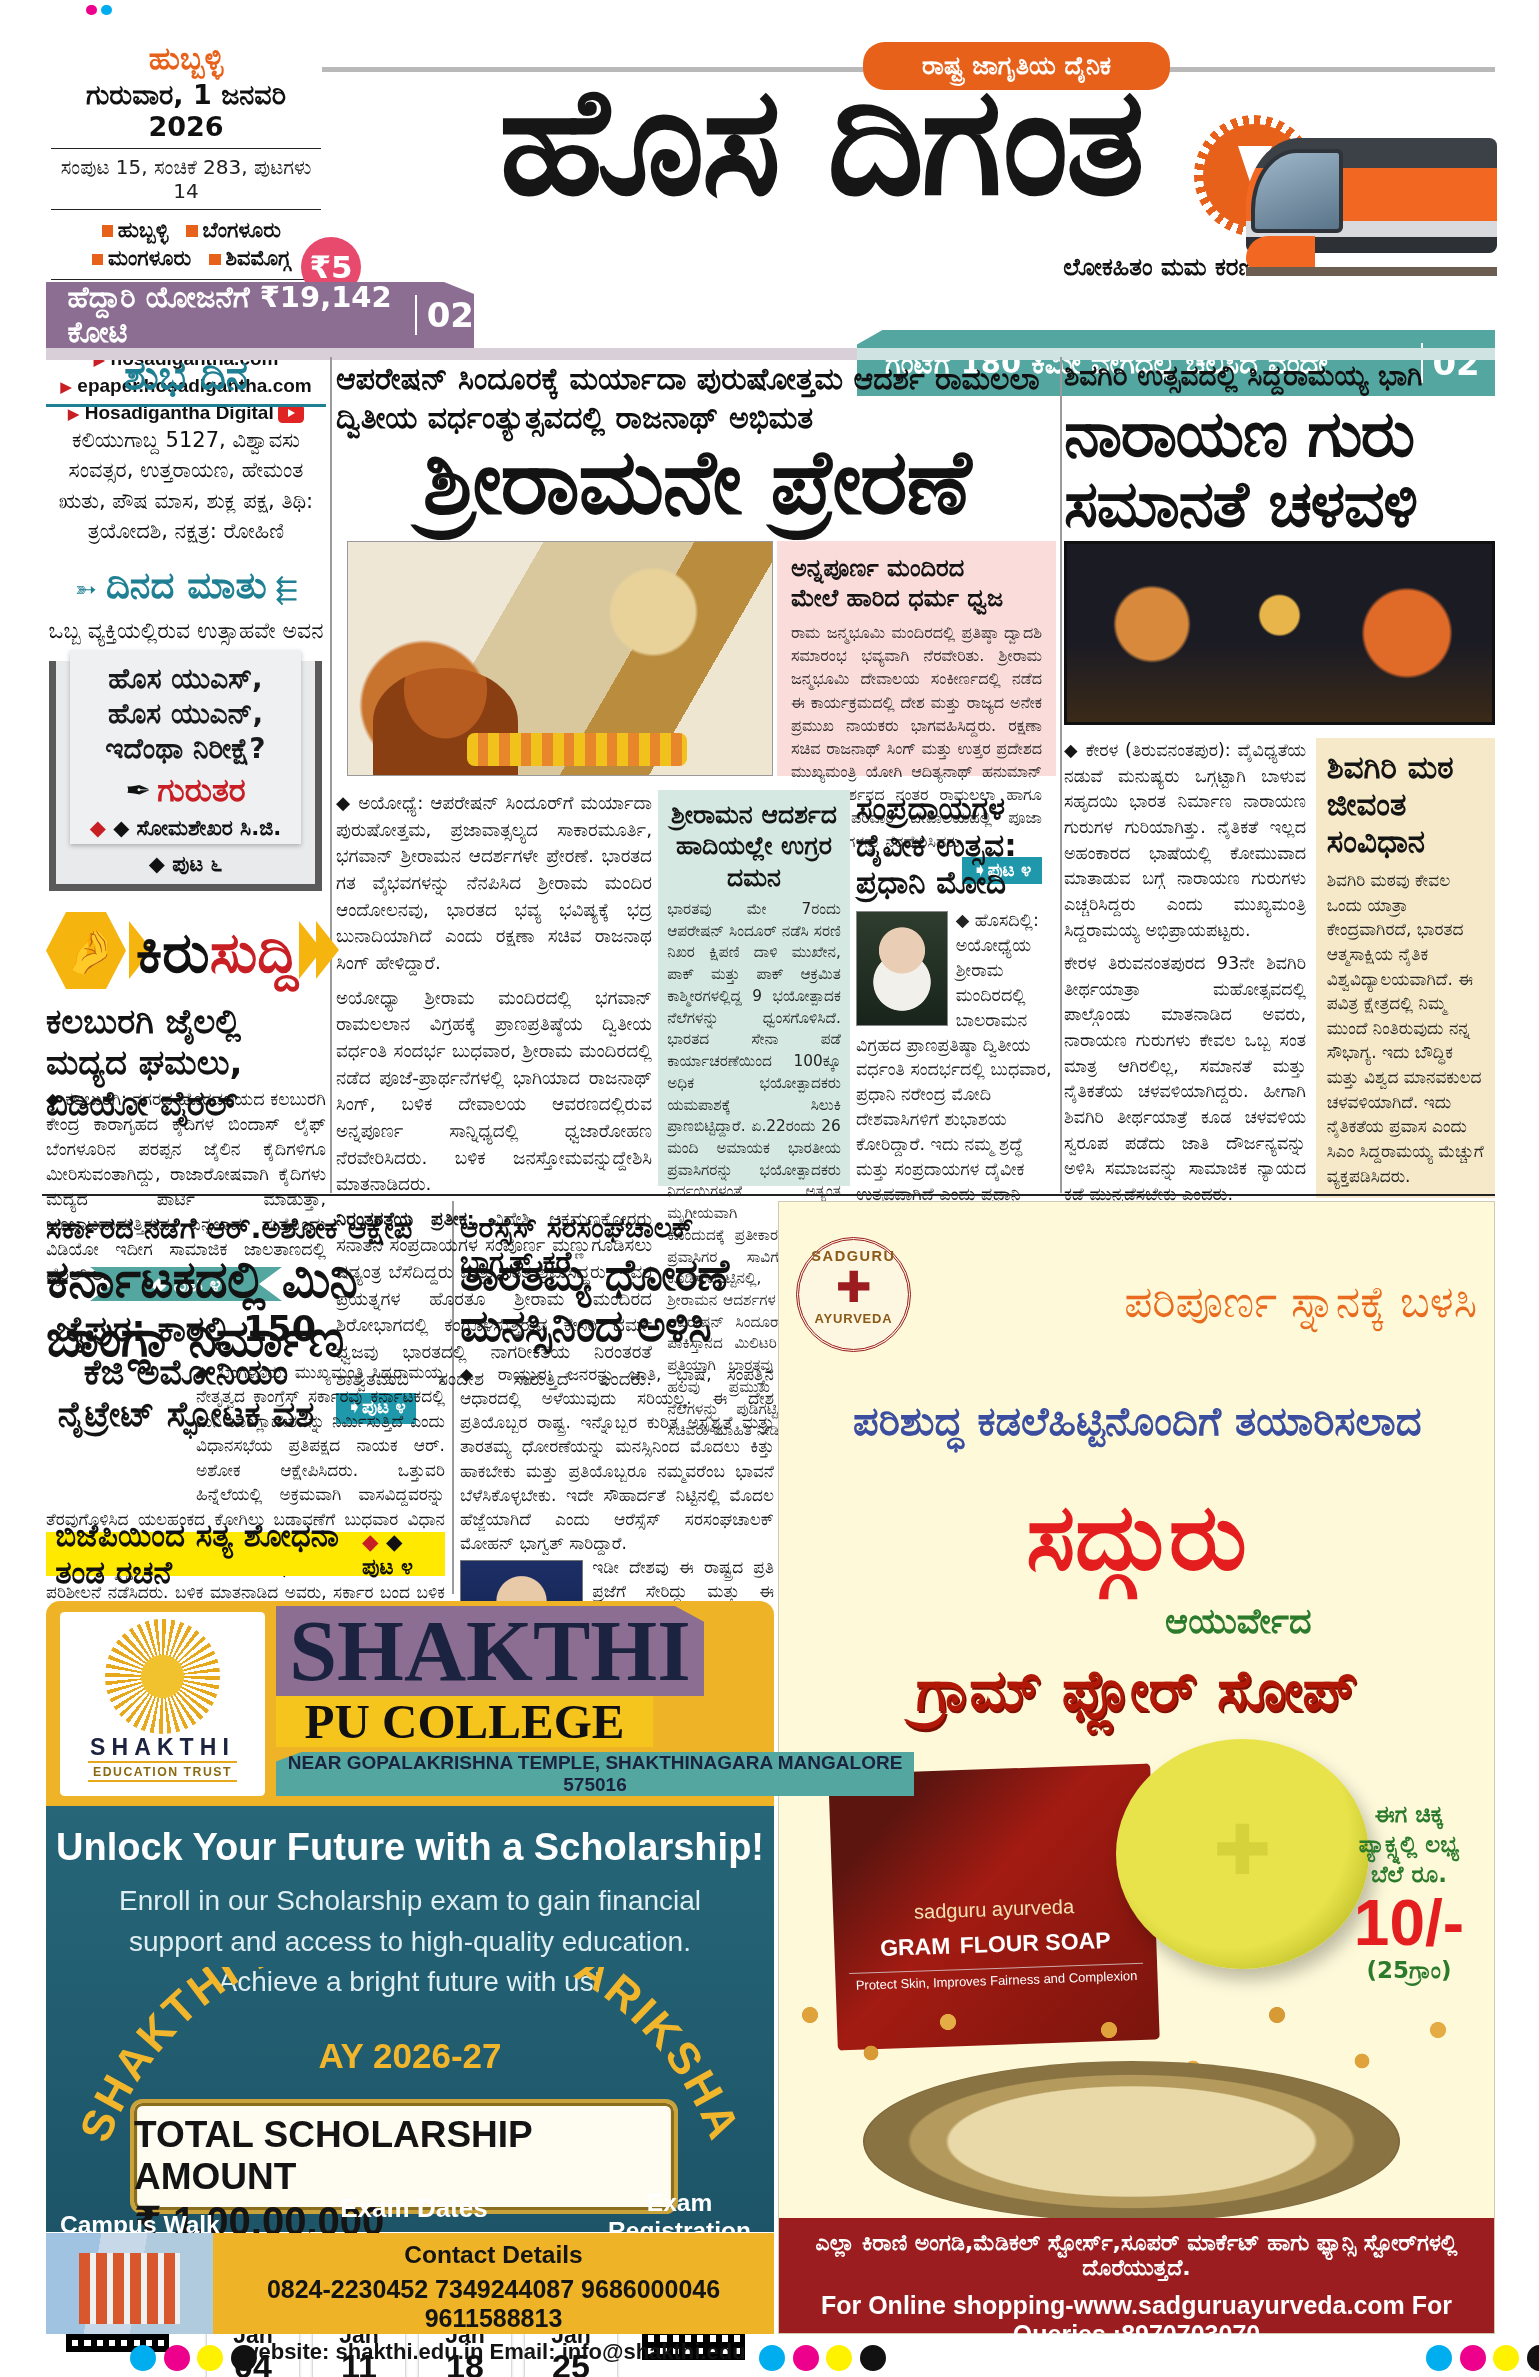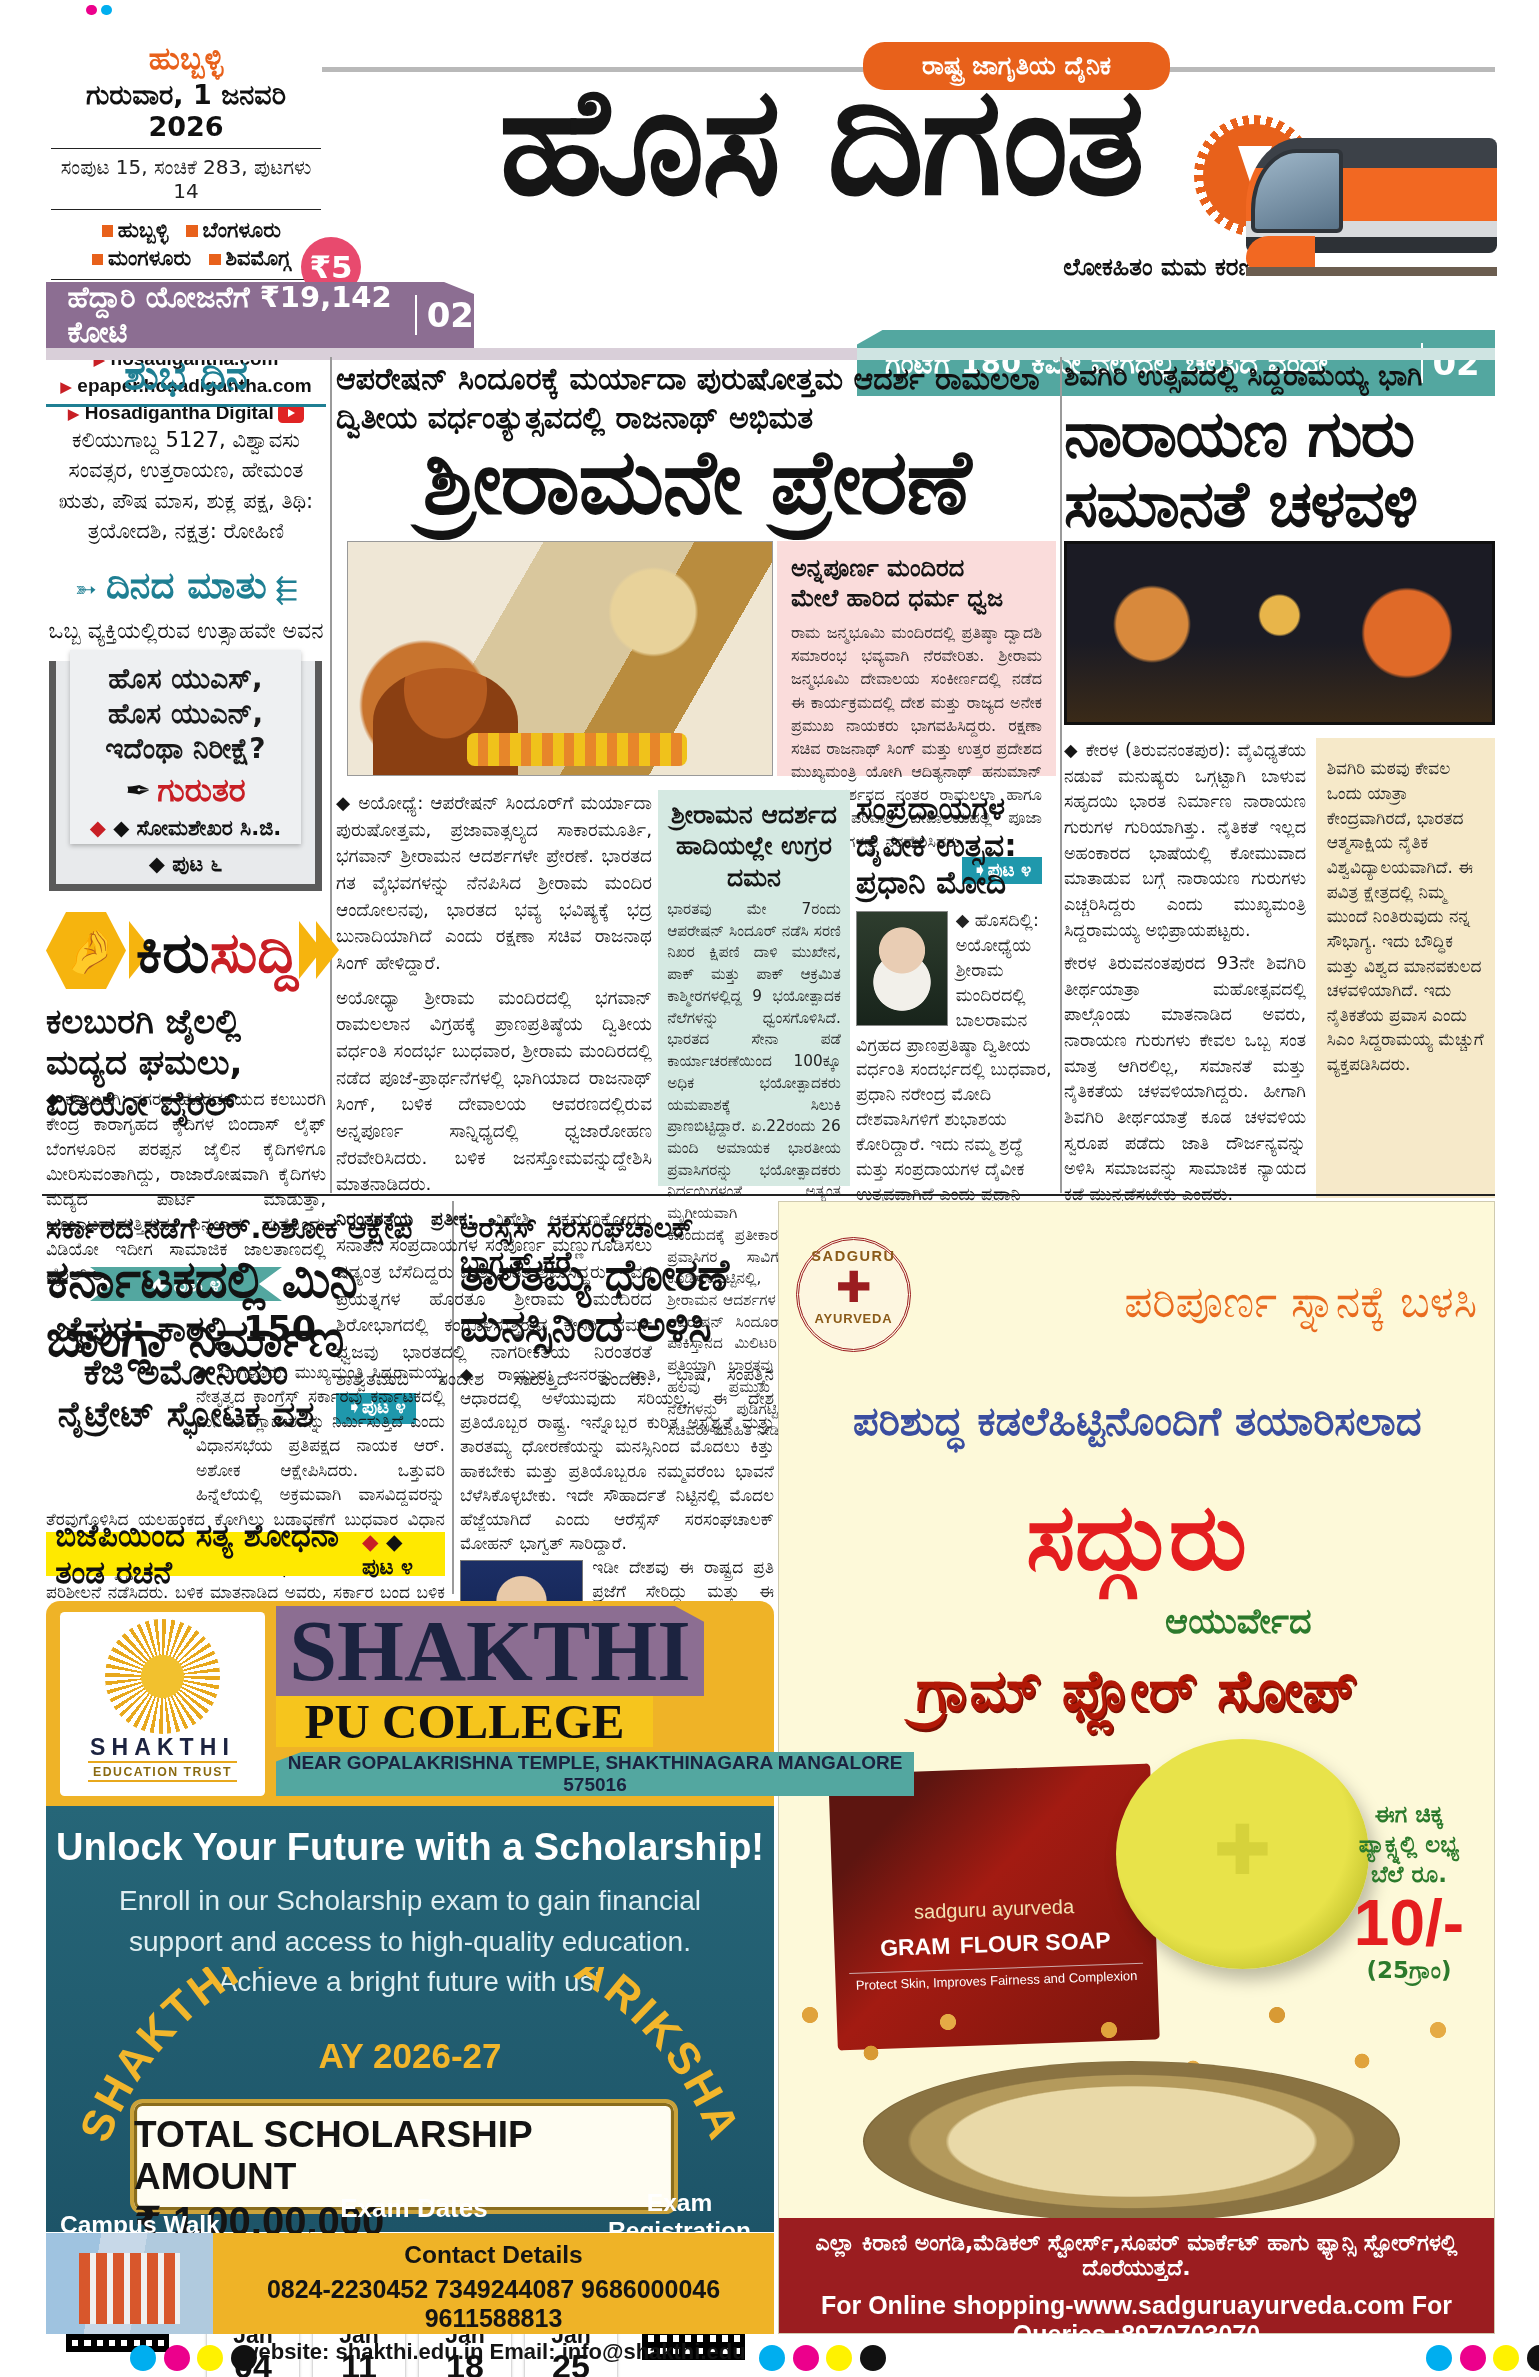--- a/index.html
+++ b/index.html
@@ -393,20 +393,21 @@
   <div class="abs r-head kn">
     <span>ನಾರಾಯಣ ಗುರು</span><br><span>ಸಮಾನತೆ ಚಳವಳಿ</span>
   </div>
   <div class="abs r-photo"></div>
   <div class="abs r-body kn">
     <p>◆ ಕೇರಳ (ತಿರುವನಂತಪುರ): ವೈವಿಧ್ಯತೆಯ ನಡುವೆ ಮನುಷ್ಯರು ಒಗ್ಗಟ್ಟಾಗಿ ಬಾಳುವ ಸಹೃದಯಿ ಭಾರತ ನಿರ್ಮಾಣ ನಾರಾಯಣ ಗುರುಗಳ ಗುರಿಯಾಗಿತ್ತು. ನೈತಿಕತೆ ಇಲ್ಲದ ಅಹಂಕಾರದ ಭಾಷೆಯಲ್ಲಿ ಕೋಮುವಾದ ಮಾತಾಡುವ ಬಗ್ಗೆ ನಾರಾಯಣ ಗುರುಗಳು ಎಚ್ಚರಿಸಿದ್ದರು ಎಂದು ಮುಖ್ಯಮಂತ್ರಿ ಸಿದ್ದರಾಮಯ್ಯ ಅಭಿಪ್ರಾಯಪಟ್ಟರು.</p>
     <p>ಕೇರಳ ತಿರುವನಂತಪುರದ 93ನೇ ಶಿವಗಿರಿ ತೀರ್ಥಯಾತ್ರಾ ಮಹೋತ್ಸವದಲ್ಲಿ ಪಾಲ್ಗೊಂಡು ಮಾತನಾಡಿದ ಅವರು, ನಾರಾಯಣ ಗುರುಗಳು ಕೇವಲ ಒಬ್ಬ ಸಂತ ಮಾತ್ರ ಆಗಿರಲಿಲ್ಲ, ಸಮಾನತೆ ಮತ್ತು ನೈತಿಕತೆಯ ಚಳವಳಿಯಾಗಿದ್ದರು. ಹೀಗಾಗಿ ಶಿವಗಿರಿ ತೀರ್ಥಯಾತ್ರೆ ಕೂಡ ಚಳವಳಿಯ ಸ್ವರೂಪ ಪಡೆದು ಜಾತಿ ದೌರ್ಜನ್ಯವನ್ನು ಅಳಿಸಿ ಸಮಾಜವನ್ನು ಸಾಮಾಜಿಕ ನ್ಯಾಯದ ಕಡೆ ಮುನ್ನಡೆಸಬೇಕು ಎಂದರು.</p>
     <p><span class="bold-lead">ಗಾಂಧೀಜಿ ಮೇಲೆ ಪ್ರಭಾವ:</span> <span>ನಾರಾಯಣ ಗುರುಗಳ ಪ್ರಭಾವ ಕೇರಳಕ್ಕೆ ಮಾತ್ರ ಸೀಮಿತವಾಗಿರಲಿಲ್ಲ. 1925ರಲ್ಲಿ ಮಹಾತ್ಮಾ ಗಾಂಧೀಜಿ ಅವರೊಂದಿಗೆ ಅವರು ನಡೆಸಿದ ಐತಿಹಾಸಿಕ ಸಂವಾದವು ಸ್ವಾತಂತ್ರ್ಯ ಚಳವಳಿಯ ದಿಕ್ಕನ್ನೇ ಬದಲಿಸಿತು.</span></p>
   </div>
   <div class="abs creambox">
+    <h3 class="kn"><span>ಶಿವಗಿರಿ ಮಠ</span><br><span>ಜೀವಂತ</span><br><span>ಸಂವಿಧಾನ</span></h3>
     <div class="b kn">ಶಿವಗಿರಿ ಮಠವು ಕೇವಲ ಒಂದು ಯಾತ್ರಾ ಕೇಂದ್ರವಾಗಿರದೆ, ಭಾರತದ ಆತ್ಮಸಾಕ್ಷಿಯ ನೈತಿಕ ವಿಶ್ವವಿದ್ಯಾಲಯವಾಗಿದೆ. ಈ ಪವಿತ್ರ ಕ್ಷೇತ್ರದಲ್ಲಿ ನಿಮ್ಮ ಮುಂದೆ ನಿಂತಿರುವುದು ನನ್ನ ಸೌಭಾಗ್ಯ. ಇದು ಬೌದ್ಧಿಕ ಮತ್ತು ವಿಶ್ವದ ಮಾನವಕುಲದ ಚಳವಳಿಯಾಗಿದೆ. ಇದು ನೈತಿಕತೆಯ ಪ್ರವಾಸ ಎಂದು ಸಿಎಂ ಸಿದ್ದರಾಮಯ್ಯ ಮೆಚ್ಚುಗೆ ವ್ಯಕ್ತಪಡಿಸಿದರು.</div>
   </div>
 
   <div class="abs hr-band"></div>
 
   <div class="abs s1-kicker kn">ಸರ್ಕಾರದ ನಡೆಗೆ ಆರ್.ಅಶೋಕ ಆಕ್ಷೇಪ</div>
   <div class="abs s1-head kn">
     <span>ಕರ್ನಾಟಕದಲ್ಲಿ ಮಿನಿ</span><br><span>ಬಾಂಗ್ಲಾ ನಿರ್ಮಾಣ</span>
   </div>
   <div class="abs s1-body kn">

